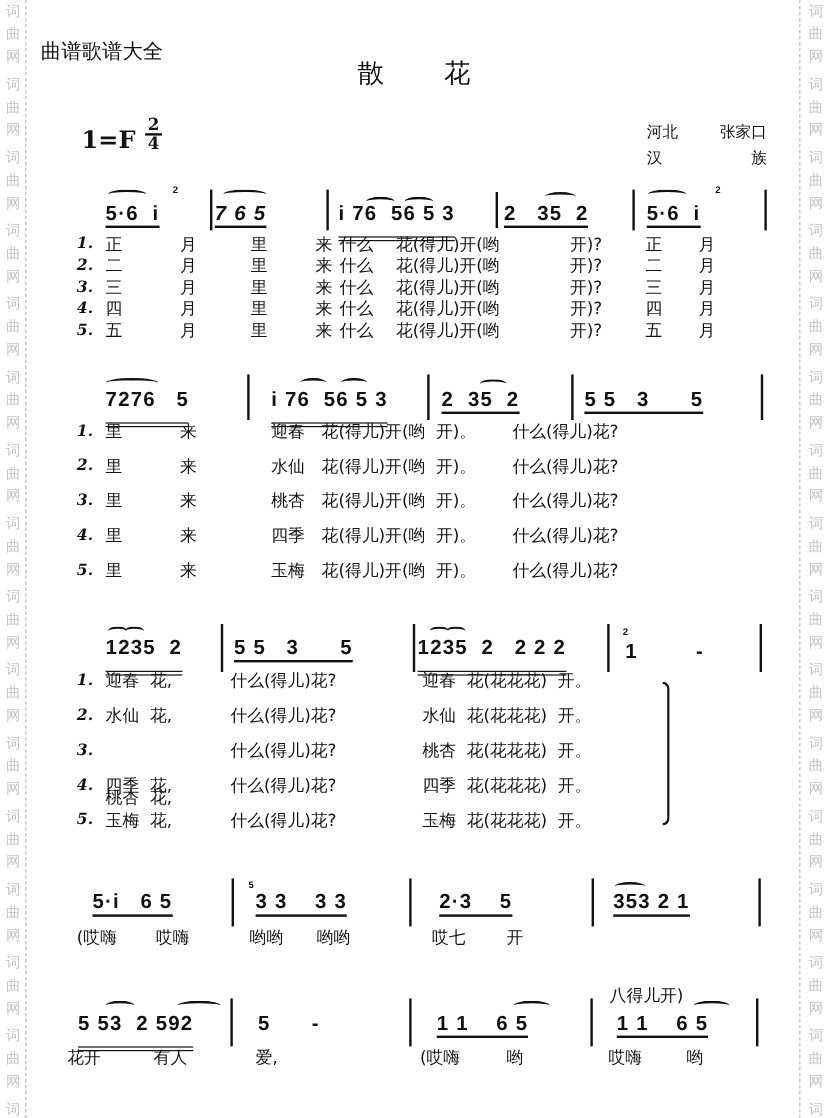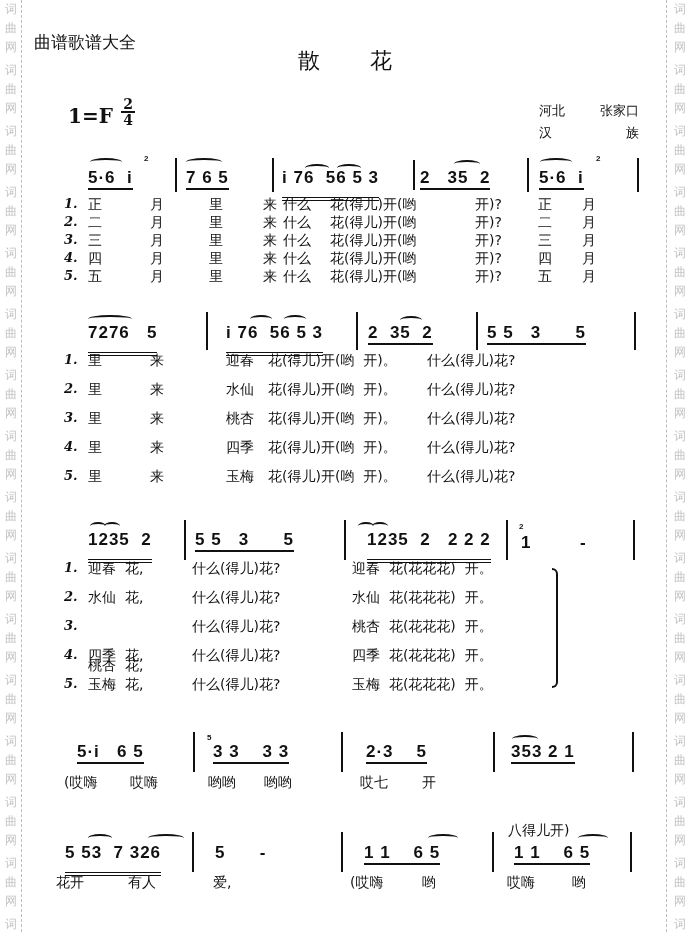--- a/index.html
+++ b/index.html
@@ -147,21 +147,21 @@
       <span>族</span>
     </div>
 </div>
 
 <div>
   <div class="slur" style="left:90px;top:158px;width:32px;"></div>
   <div class="note" style="left:88px;top:168px;"><span class="under">5·6  i</span></div>
   <div class="grace" style="left:144px;top:155px;">2</div>
   <div class="bar" style="left:175px;top:158px;height:34px;"></div>
   <div class="slur" style="left:186px;top:158px;width:36px;"></div>
-  <div class="note" style="left:186px;top:168px;"><span class="under">7 6 5</span></div>
+  <div class="note" style="left:179px;top:168px;font-style:italic;"><span class="under">7 6 5</span></div>
   <div class="bar" style="left:272px;top:158px;height:34px;"></div>
   <div class="slur" style="left:305px;top:164px;width:24px;"></div>
   <div class="slur" style="left:337px;top:164px;width:24px;"></div>
   <div class="note" style="left:282px;top:168px;"><span class="under2">i 76  56 5 3</span></div>
   <div class="bar" style="left:413px;top:160px;height:30px;"></div>
   <div class="slur" style="left:454px;top:160px;width:26px;"></div>
   <div class="note" style="left:420px;top:168px;"><span class="under">2   35  2</span></div>
   <div class="bar" style="left:527px;top:158px;height:34px;"></div>
   <div class="slur" style="left:540px;top:158px;width:32px;"></div>
   <div class="note" style="left:539px;top:168px;"><span class="under">5·6  i</span></div>
@@ -272,21 +272,21 @@
 
 <div>
   <div class="slur" style="left:90px;top:522px;width:16px;"></div>
   <div class="slur" style="left:104px;top:522px;width:16px;"></div>
   <div class="note" style="left:88px;top:530px;"><span class="under2">1235  2</span></div>
   <div class="bar" style="left:184px;top:520px;height:40px;"></div>
   <div class="note" style="left:195px;top:530px;"><span class="under">5 5   3      5</span></div>
   <div class="bar" style="left:344px;top:520px;height:40px;"></div>
   <div class="slur" style="left:358px;top:522px;width:16px;"></div>
   <div class="slur" style="left:372px;top:522px;width:16px;"></div>
-  <div class="note" style="left:367px;top:530px;"><span class="under2">1235  2   2 2 2</span></div>
+  <div class="note" style="left:348px;top:530px;"><span class="under2">1235  2   2 2 2</span></div>
   <div class="bar" style="left:506px;top:520px;height:40px;"></div>
   <div class="grace" style="left:519px;top:523px;">2</div>
   <div class="note" style="left:521px;top:533px;">1</div>
   <div class="note" style="left:580px;top:533px;">-</div>
   <div class="bar" style="left:633px;top:520px;height:40px;"></div>
 
   <div id="sys3-verses">
       <div class="lyric vnum" style="left: 64px; top: 558px;">1.</div>
       <div class="lyric" style="left: 88px; top: 558px;">迎春  花,</div>
       <div class="lyric" style="left: 192px; top: 558px;">什么(得儿)花?</div>
@@ -328,21 +328,21 @@
   <div class="lyric" style="left:208px;top:772px;">哟哟</div>
   <div class="lyric" style="left:264px;top:772px;">哟哟</div>
   <div class="lyric" style="left:360px;top:772px;">哎七</div>
   <div class="lyric" style="left:422px;top:772px;">开</div>
   <div class="lyric" style="left:508px;top:772px;margin-top:48px;">八得儿开)</div>
 </div>
 
 <div>
   <div class="slur" style="left:88px;top:834px;width:24px;"></div>
   <div class="slur" style="left:148px;top:834px;width:36px;"></div>
-  <div class="note" style="left:65px;top:843px;"><span class="under2">5 53  7 326</span></div>
+  <div class="note" style="left:65px;top:843px;"><span class="under2">5 53  2 592</span></div>
   <div class="bar" style="left:192px;top:832px;height:40px;"></div>
   <div class="note" style="left:215px;top:843px;">5      -</div>
   <div class="bar" style="left:341px;top:832px;height:40px;"></div>
   <div class="slur" style="left:428px;top:834px;width:30px;"></div>
   <div class="note" style="left:364px;top:843px;"><span class="under">1 1    6 5</span></div>
   <div class="bar" style="left:492px;top:832px;height:40px;"></div>
   <div class="slur" style="left:578px;top:834px;width:30px;"></div>
   <div class="note" style="left:514px;top:843px;"><span class="under">1 1    6 5</span></div>
   <div class="bar" style="left:630px;top:832px;height:40px;"></div>
 

